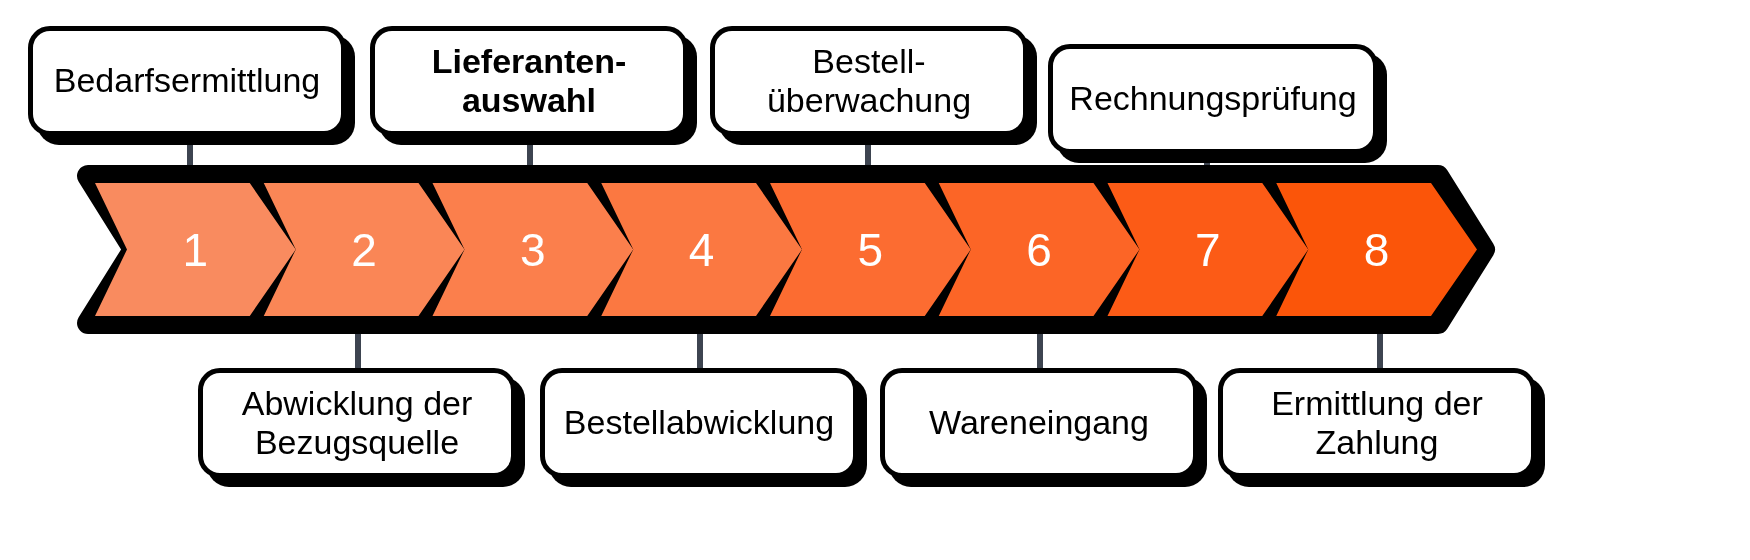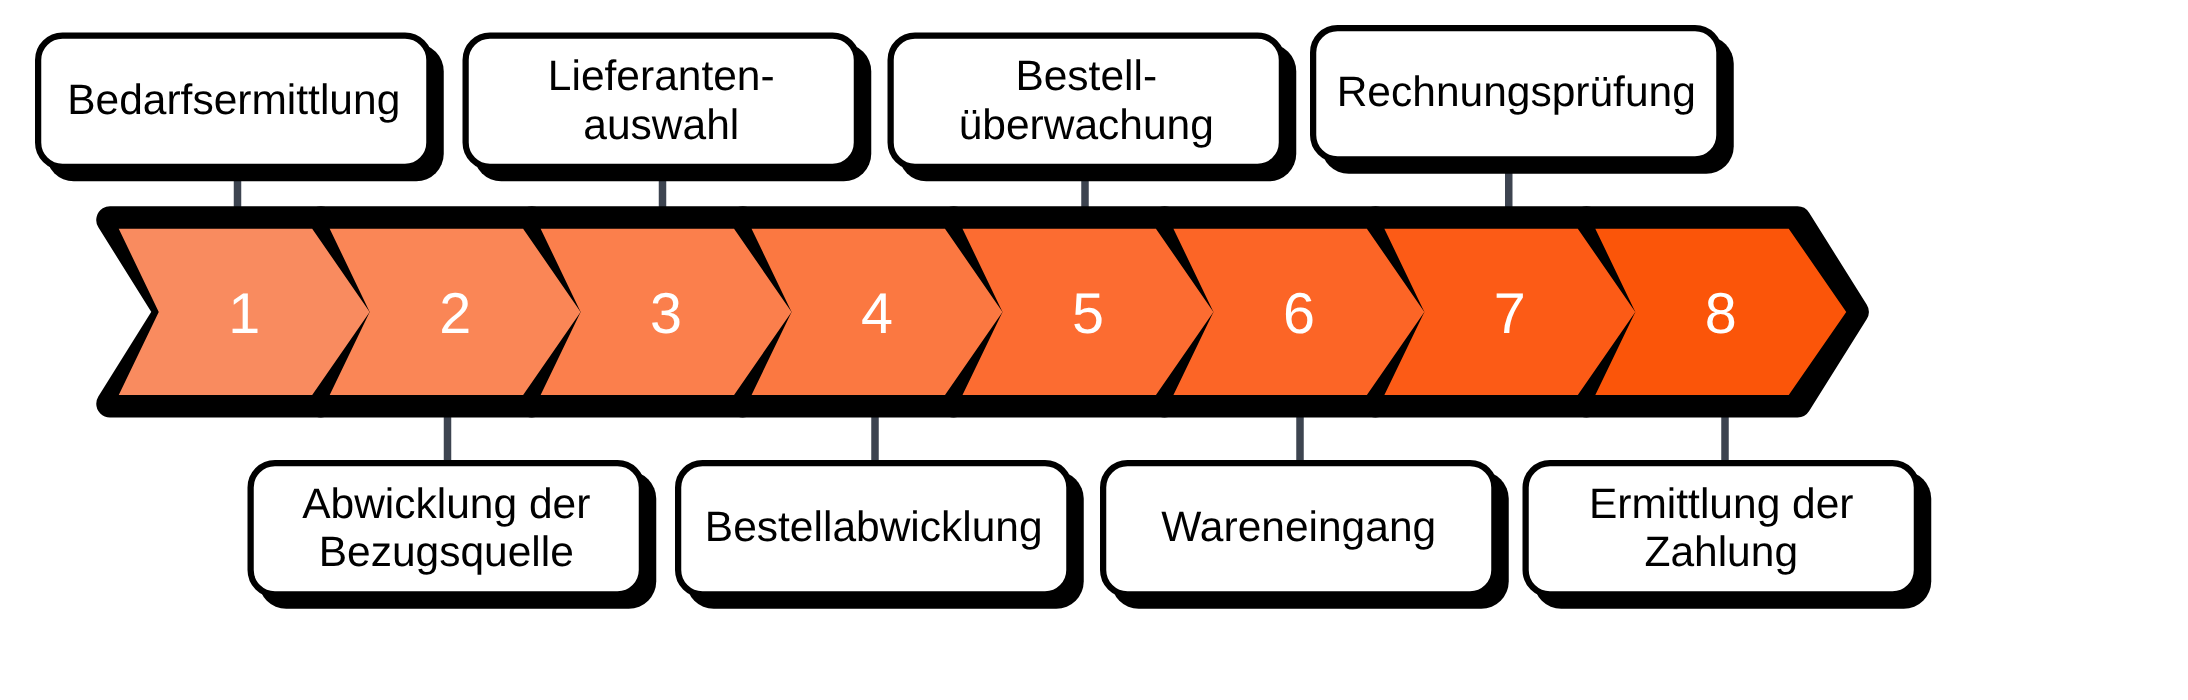--- a/index.html
+++ b/index.html
@@ -108,25 +108,25 @@
       <div class="step-number" style="left: 532.875px; top: 249.5px;">3</div>
       <div class="step-number" style="left: 701.625px; top: 249.5px;">4</div>
       <div class="step-number" style="left: 870.375px; top: 249.5px;">5</div>
       <div class="step-number" style="left: 1039.12px; top: 249.5px;">6</div>
       <div class="step-number" style="left: 1207.88px; top: 249.5px;">7</div>
       <div class="step-number" style="left: 1376.62px; top: 249.5px;">8</div>
     </div>
 
   <div id="top-boxes">
       <div class="label-box" style="left: 28px; top: 26px; width: 318px; height: 110px;">Bedarfsermittlung</div>
-      <div class="label-box" style="left: 370px; top: 26px; width: 318px; height: 110px;">Lieferanten-
+      <div class="label-box" style="left: 370px; top: 26px; width: 318px; height: 110px; font-weight: bold;">Lieferanten-
 auswahl</div>
       <div class="label-box" style="left: 710px; top: 26px; width: 318px; height: 110px;">Bestell-
 überwachung</div>
-      <div class="label-box" style="left: 1048px; top: 20px; width: 330px; height: 110px;">Rechnungsprüfung</div>
+      <div class="label-box" style="left: 1048px; top: 44px; width: 330px; height: 110px;">Rechnungsprüfung</div>
     </div>
 
   <div id="bottom-boxes">
       <div class="label-box" style="left: 198px; top: 368px; width: 318px; height: 110px;">Abwicklung der
 Bezugsquelle</div>
       <div class="label-box" style="left: 540px; top: 368px; width: 318px; height: 110px;">Bestellabwicklung</div>
       <div class="label-box" style="left: 880px; top: 368px; width: 318px; height: 110px;">Wareneingang</div>
       <div class="label-box" style="left: 1218px; top: 368px; width: 318px; height: 110px;">Ermittlung der
 Zahlung</div>
     </div>

